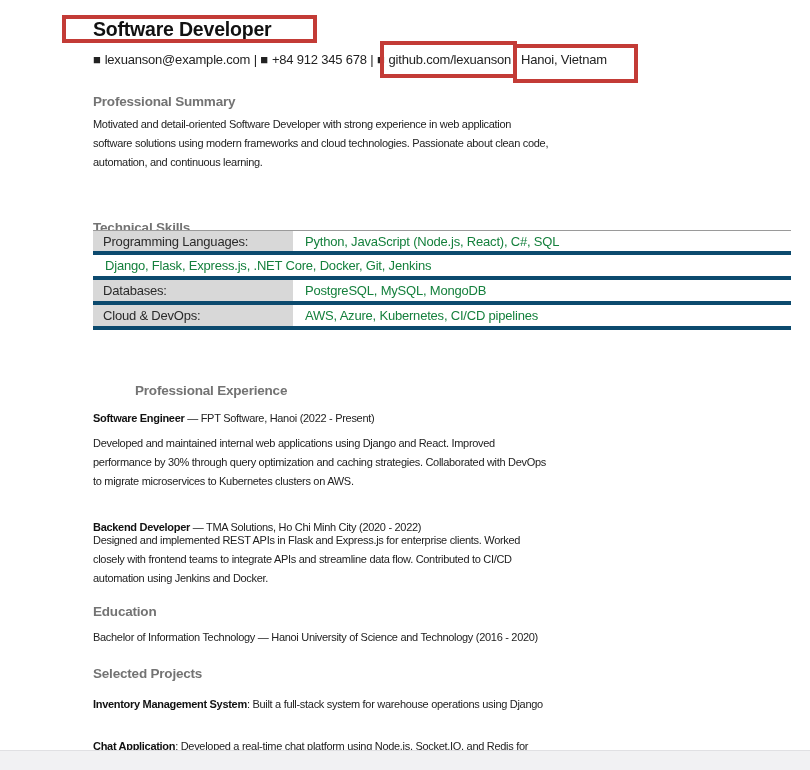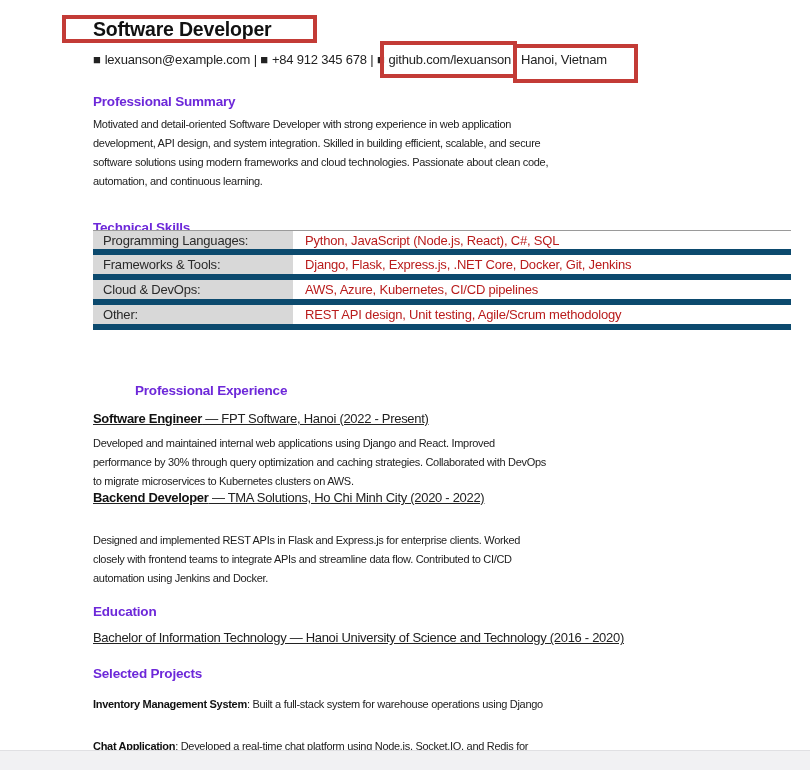--- a/index.html
+++ b/index.html
@@ -47,58 +47,58 @@
   }
   .redbox-title::after  { left: -31px; right: -46px; top: -3px;  bottom: -3px; }
   .redbox-github::after { left: -9px;  right: -6px;  top: -11px; bottom: -11px; }
   .redbox-location::after { left: -8px; right: -31px; top: -8px; bottom: -16px; }
 
   
   .heading {
     font-size: 13.5px;
     font-weight: 700;
     letter-spacing: -0.2px;
-    color: #6d28d9;
+    color: #737373;
     white-space: nowrap;
   }
   .h-summary   { top: 94px; }
   .h-skills    { top: 220px; }
   .h-exp       { top: 383px; margin-left: 42px; }
   .h-edu       { top: 604px; }
   .h-projects  { top: 666px; }
 
   
   .para { font-size: 11px; letter-spacing: -0.3px; line-height: 19px; color: #222; }
   .para .line { white-space: nowrap; }
   .p-summary { top: 115px; }
   .job1-line { top: 409px; }
   .p-job1    { top: 434px; }
-  .job2-line { top: 488px; }
+  .job2-line { top: 518px; }
   .p-job2    { top: 531px; }
   .edu-line  { top: 628px; }
   .proj1     { top: 695px; }
   .proj2     { top: 737px; }
   .inline-bold { font-weight: 700; color: #111; }
-  .oneline { font-size: 13px; letter-spacing: -0.3px; line-height: 19px; white-space: nowrap; color: #222; text-decoration: underline; }
+  .oneline { font-size: 11px; letter-spacing: -0.3px; line-height: 19px; white-space: nowrap; color: #222; }
 
   
   .skills-table { top: 230px; width: 698px; font-size: 13px; letter-spacing: -0.2px; }
-  .skills-row { display: flex; height: 25px; border-bottom: 6px solid #0c4a6e; align-items: center; }
+  .skills-row { display: flex; height: 25px; border-bottom: 4px solid #0c4a6e; align-items: center; }
   .skills-row:first-child { border-top: 1px solid #9a9a9a; }
   .cell-label {
     width: 200px;
     align-self: stretch;
     display: flex;
     align-items: center;
     background: #d8d8d8;
     padding-left: 10px;
     color: #2a2a2a;
     white-space: nowrap;
   }
-  .cell-value { padding-left: 12px; white-space: nowrap; color: #b91c1c; }
+  .cell-value { padding-left: 12px; white-space: nowrap; color: #15803d; }
 
   
   .bottom-bar {
     position: absolute;
     left: 0; top: 750px;
     width: 810px; height: 20px;
     background: #f1f1f3;
     border-top: 1px solid #e0e0e3;
     z-index: 5;
   }
@@ -110,42 +110,40 @@
 
   <h1 class="abs doc-title"><span class="redbox redbox-title">Software Developer</span></h1>
 
   <div class="abs contact">
     <span class="bullet">■</span><span>lexuanson@example.com</span><span> | </span><span class="bullet">■</span><span>+84 912 345 678</span><span> | </span><span class="bullet">■</span><span class="redbox redbox-github"><span>github.com/lexuanson</span></span><span> | </span><span class="redbox redbox-location"><span>Hanoi, Vietnam</span></span>
   </div>
 
   <div class="abs heading h-summary">Professional Summary</div>
   <div class="abs para p-summary">
     <div class="line">Motivated and detail-oriented Software Developer with strong experience in web application</div>
-    <div class="line">development, API design, and system integration. Skilled in building efficient, scalable, and secure</div>
     <div class="line">software solutions using modern frameworks and cloud technologies. Passionate about clean code,</div>
     <div class="line">automation, and continuous learning.</div>
   </div>
 
   <div class="abs heading h-skills">Technical Skills</div>
   <div class="abs skills-table">
     <div class="skills-row">
       <div class="cell-label">Programming Languages:</div>
       <div class="cell-value">Python, JavaScript (Node.js, React), C#, SQL</div>
     </div>
     <div class="skills-row">
-      <div class="cell-label">Frameworks &amp; Tools:</div>
       <div class="cell-value">Django, Flask, Express.js, .NET Core, Docker, Git, Jenkins</div>
+    </div>
+    <div class="skills-row">
+      <div class="cell-label">Databases:</div>
+      <div class="cell-value">PostgreSQL, MySQL, MongoDB</div>
     </div>
     <div class="skills-row">
       <div class="cell-label">Cloud &amp; DevOps:</div>
       <div class="cell-value">AWS, Azure, Kubernetes, CI/CD pipelines</div>
-    </div>
-    <div class="skills-row">
-      <div class="cell-label">Other:</div>
-      <div class="cell-value">REST API design, Unit testing, Agile/Scrum methodology</div>
     </div>
   </div>
 
   <div class="abs heading h-exp">Professional Experience</div>
 
   <div class="abs oneline job1-line"><span class="inline-bold">Software Engineer</span><span> — FPT Software, Hanoi (2022 - Present)</span></div>
   <div class="abs para p-job1">
     <div class="line">Developed and maintained internal web applications using Django and React. Improved</div>
     <div class="line">performance by 30% through query optimization and caching strategies. Collaborated with DevOps</div>
     <div class="line">to migrate microservices to Kubernetes clusters on AWS.</div>

